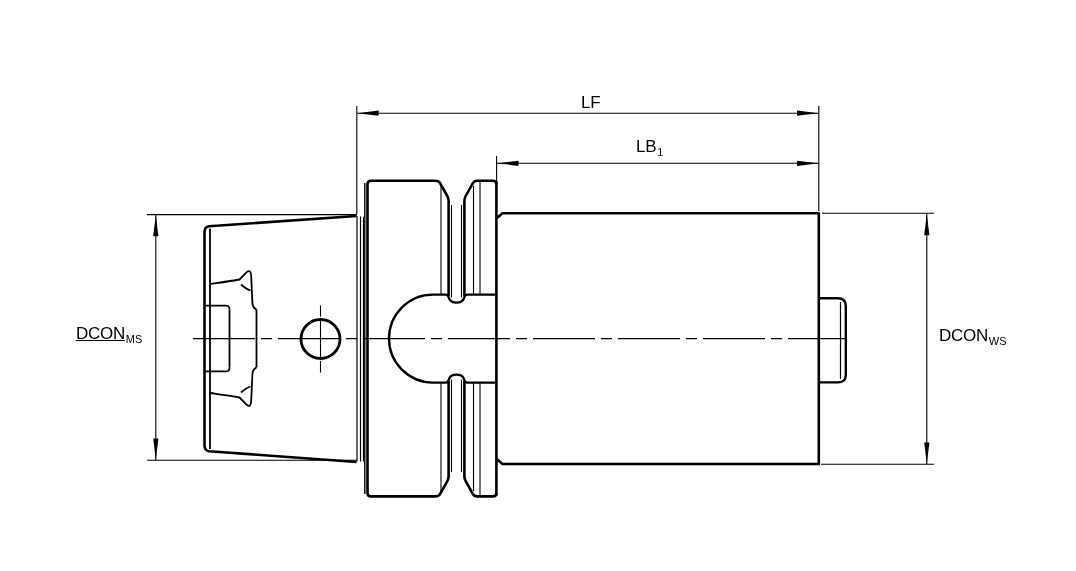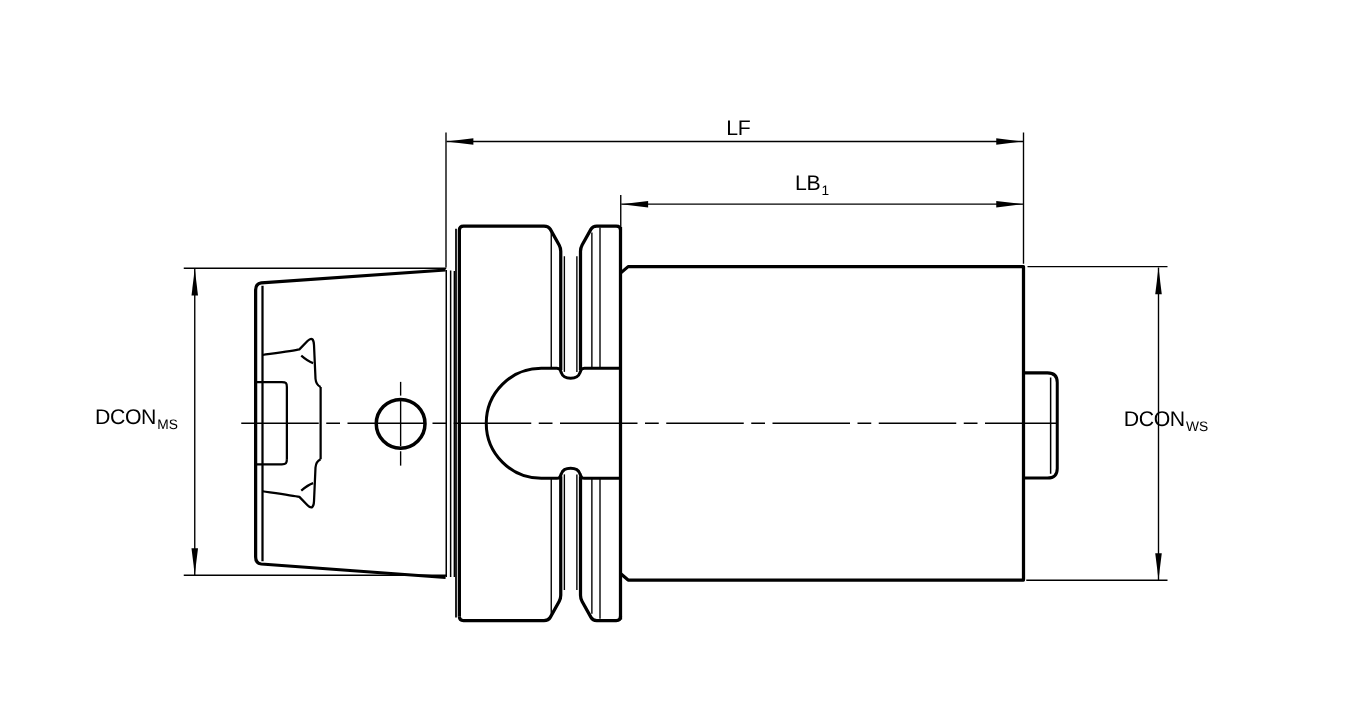--- a/index.html
+++ b/index.html
@@ -159,21 +159,21 @@
   </svg>
 
   <div class="dim-label" style="left:581px; top:94px;">
     <span>LF</span>
   </div>
 
   <div class="dim-label" style="left:636px; top:138px;">
     <span>LB</span><sub>1</sub>
   </div>
 
-  <div class="dim-label" style="left:76px; top:325px;">
+  <div class="dim-label" style="left:76px; top:325px;text-decoration:underline;">
     <span>DCON</span><sub>MS</sub>
   </div>
 
-  <div class="dim-label" style="left:899px; top:327px;">
+  <div class="dim-label" style="left:939px; top:327px;">
     <span>DCON</span><sub>WS</sub>
   </div>
 
 </div>
 
 </body></html>

